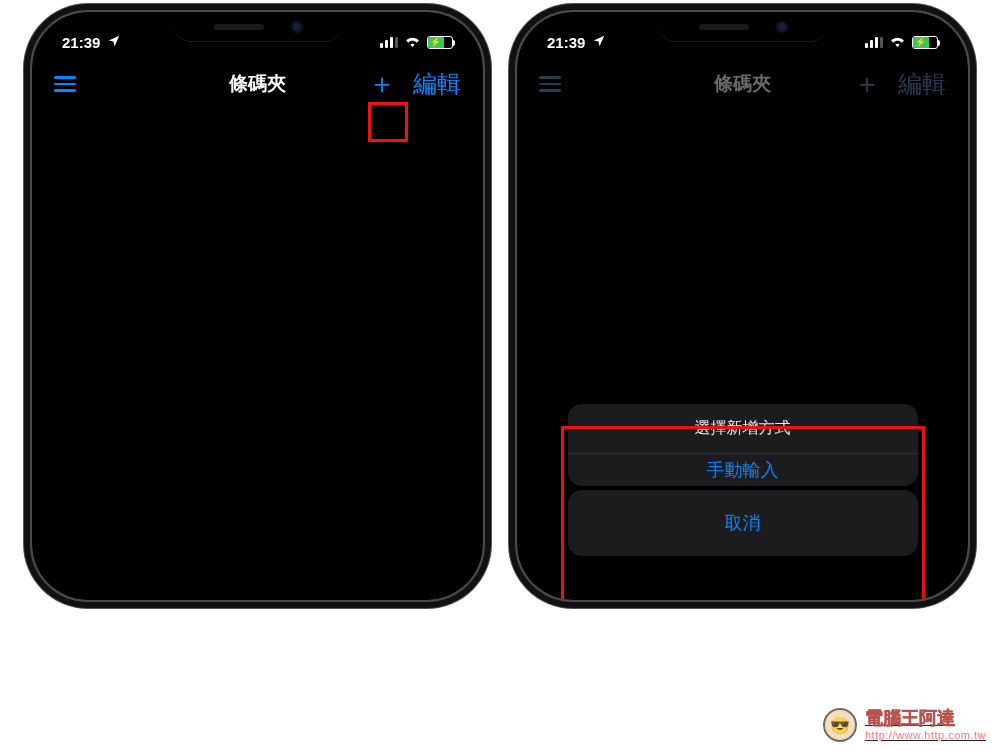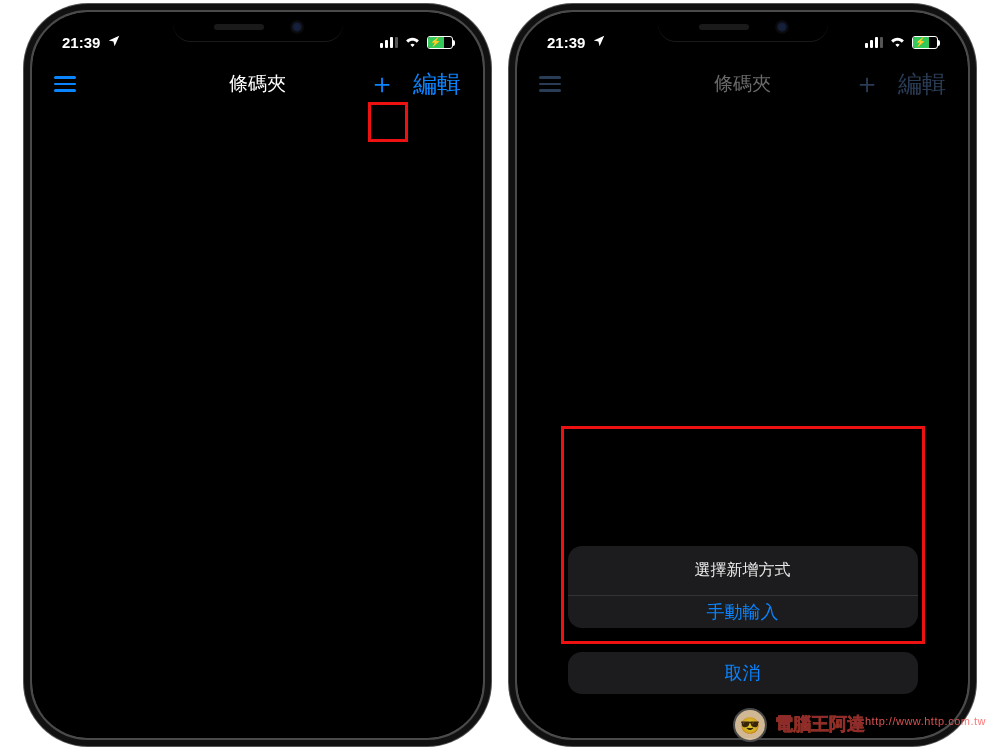--- a/index.html
+++ b/index.html
@@ -10,21 +10,21 @@
     position: relative;
     overflow: hidden;
   }
   .phones {
     display: flex;
     gap: 30px;
     padding: 10px 30px;
   }
   .phone {
     width: 455px;
-    height: 730px;
+    height: 592px;
     background: #737373;
     border-radius: 58px;
     position: relative;
     border: 2px solid #4a4a4a;
     box-shadow: 0 0 0 6px #111, 0 0 0 7px #555;
     overflow: hidden;
   }
 
   .notch {
     position: absolute;
@@ -92,21 +92,21 @@
     padding: 0 22px;
     position:relative;
   }
   .nav-left, .nav-right { display:flex; align-items:center; gap:16px; }
   .hamburger {
     display:flex; flex-direction:column; gap:4px;
     width:22px;
   }
   .hamburger span{ height:2.5px; background:#0a84ff; border-radius:2px;}
   .nav-title{
-    color:#fff; font-size:19px; font-weight:400;
+    color:#fff; font-size:19px; font-weight:700;
     position:absolute; left:50%; transform:translateX(-50%);
   }
   .plus {
     color:#0a84ff; font-size:28px; font-weight:300; line-height:1;
     width:30px; height:30px; display:flex;align-items:center;justify-content:center;
   }
   .edit-btn { color:#0a84ff; font-size:24px;text-align:right; }
   .dimmed .hamburger span{ background:#2a3c55; }
   .dimmed .plus,
   .dimmed .edit-btn { color:#2a3c55; }
@@ -122,53 +122,53 @@
   .sheet-wrap{
     position:absolute;
     left:50%; transform:translateX(-50%);
     bottom:44px;
     width:350px;
   }
   .sheet{
     background:#1c1c1e;
     border-radius:14px;
     overflow:hidden;
-    margin-bottom:24px;
+    margin-bottom:4px;
   }
   .sheet-header{
     color:#eaeaea; font-size:16px; font-weight:500;
     text-align:center; padding:14px 10px;
   }
   .sheet-item{
     border-top:1px solid #333;
     color:#0a84ff; font-size:18px;
     text-align:center; padding:4px 10px;
   }
   .cancel{
     background:#1c1c1e;
     border-radius:14px;
     color:#0a84ff; font-size:18px; font-weight:500;
-    text-align:center; padding:9px 10px;
+    text-align:center; padding:21px 10px;
   }
 
   
   .wm {
     position:absolute;
     right:14px; bottom:8px;
     display:flex; align-items:center; gap:8px;
     opacity:0.85;
   }
   .wm-face{
     width:34px;height:34px;border-radius:50%;
     background:#f6d9b0;
     border:2px solid #555;
     display:flex;align-items:center;justify-content:center;
     font-size:16px;
   }
-  .wm-txt{ display:flex; flex-direction:row; line-height:1.1;}
+  .wm-txt{ display:flex; flex-direction:column; line-height:1.1;text-decoration:underline;}
   .wm-zh{ color:#ff7a00; font-weight:700; font-size:18px; -webkit-text-stroke:0.5px #a33;}
   .wm-url{ color:#ff6060; font-size:11px; letter-spacing:0.5px;}
 
   svg.loc{ width:14px;height:14px; }
 </style>
 </head>
 <body>
 
 <div class="phones">
 

